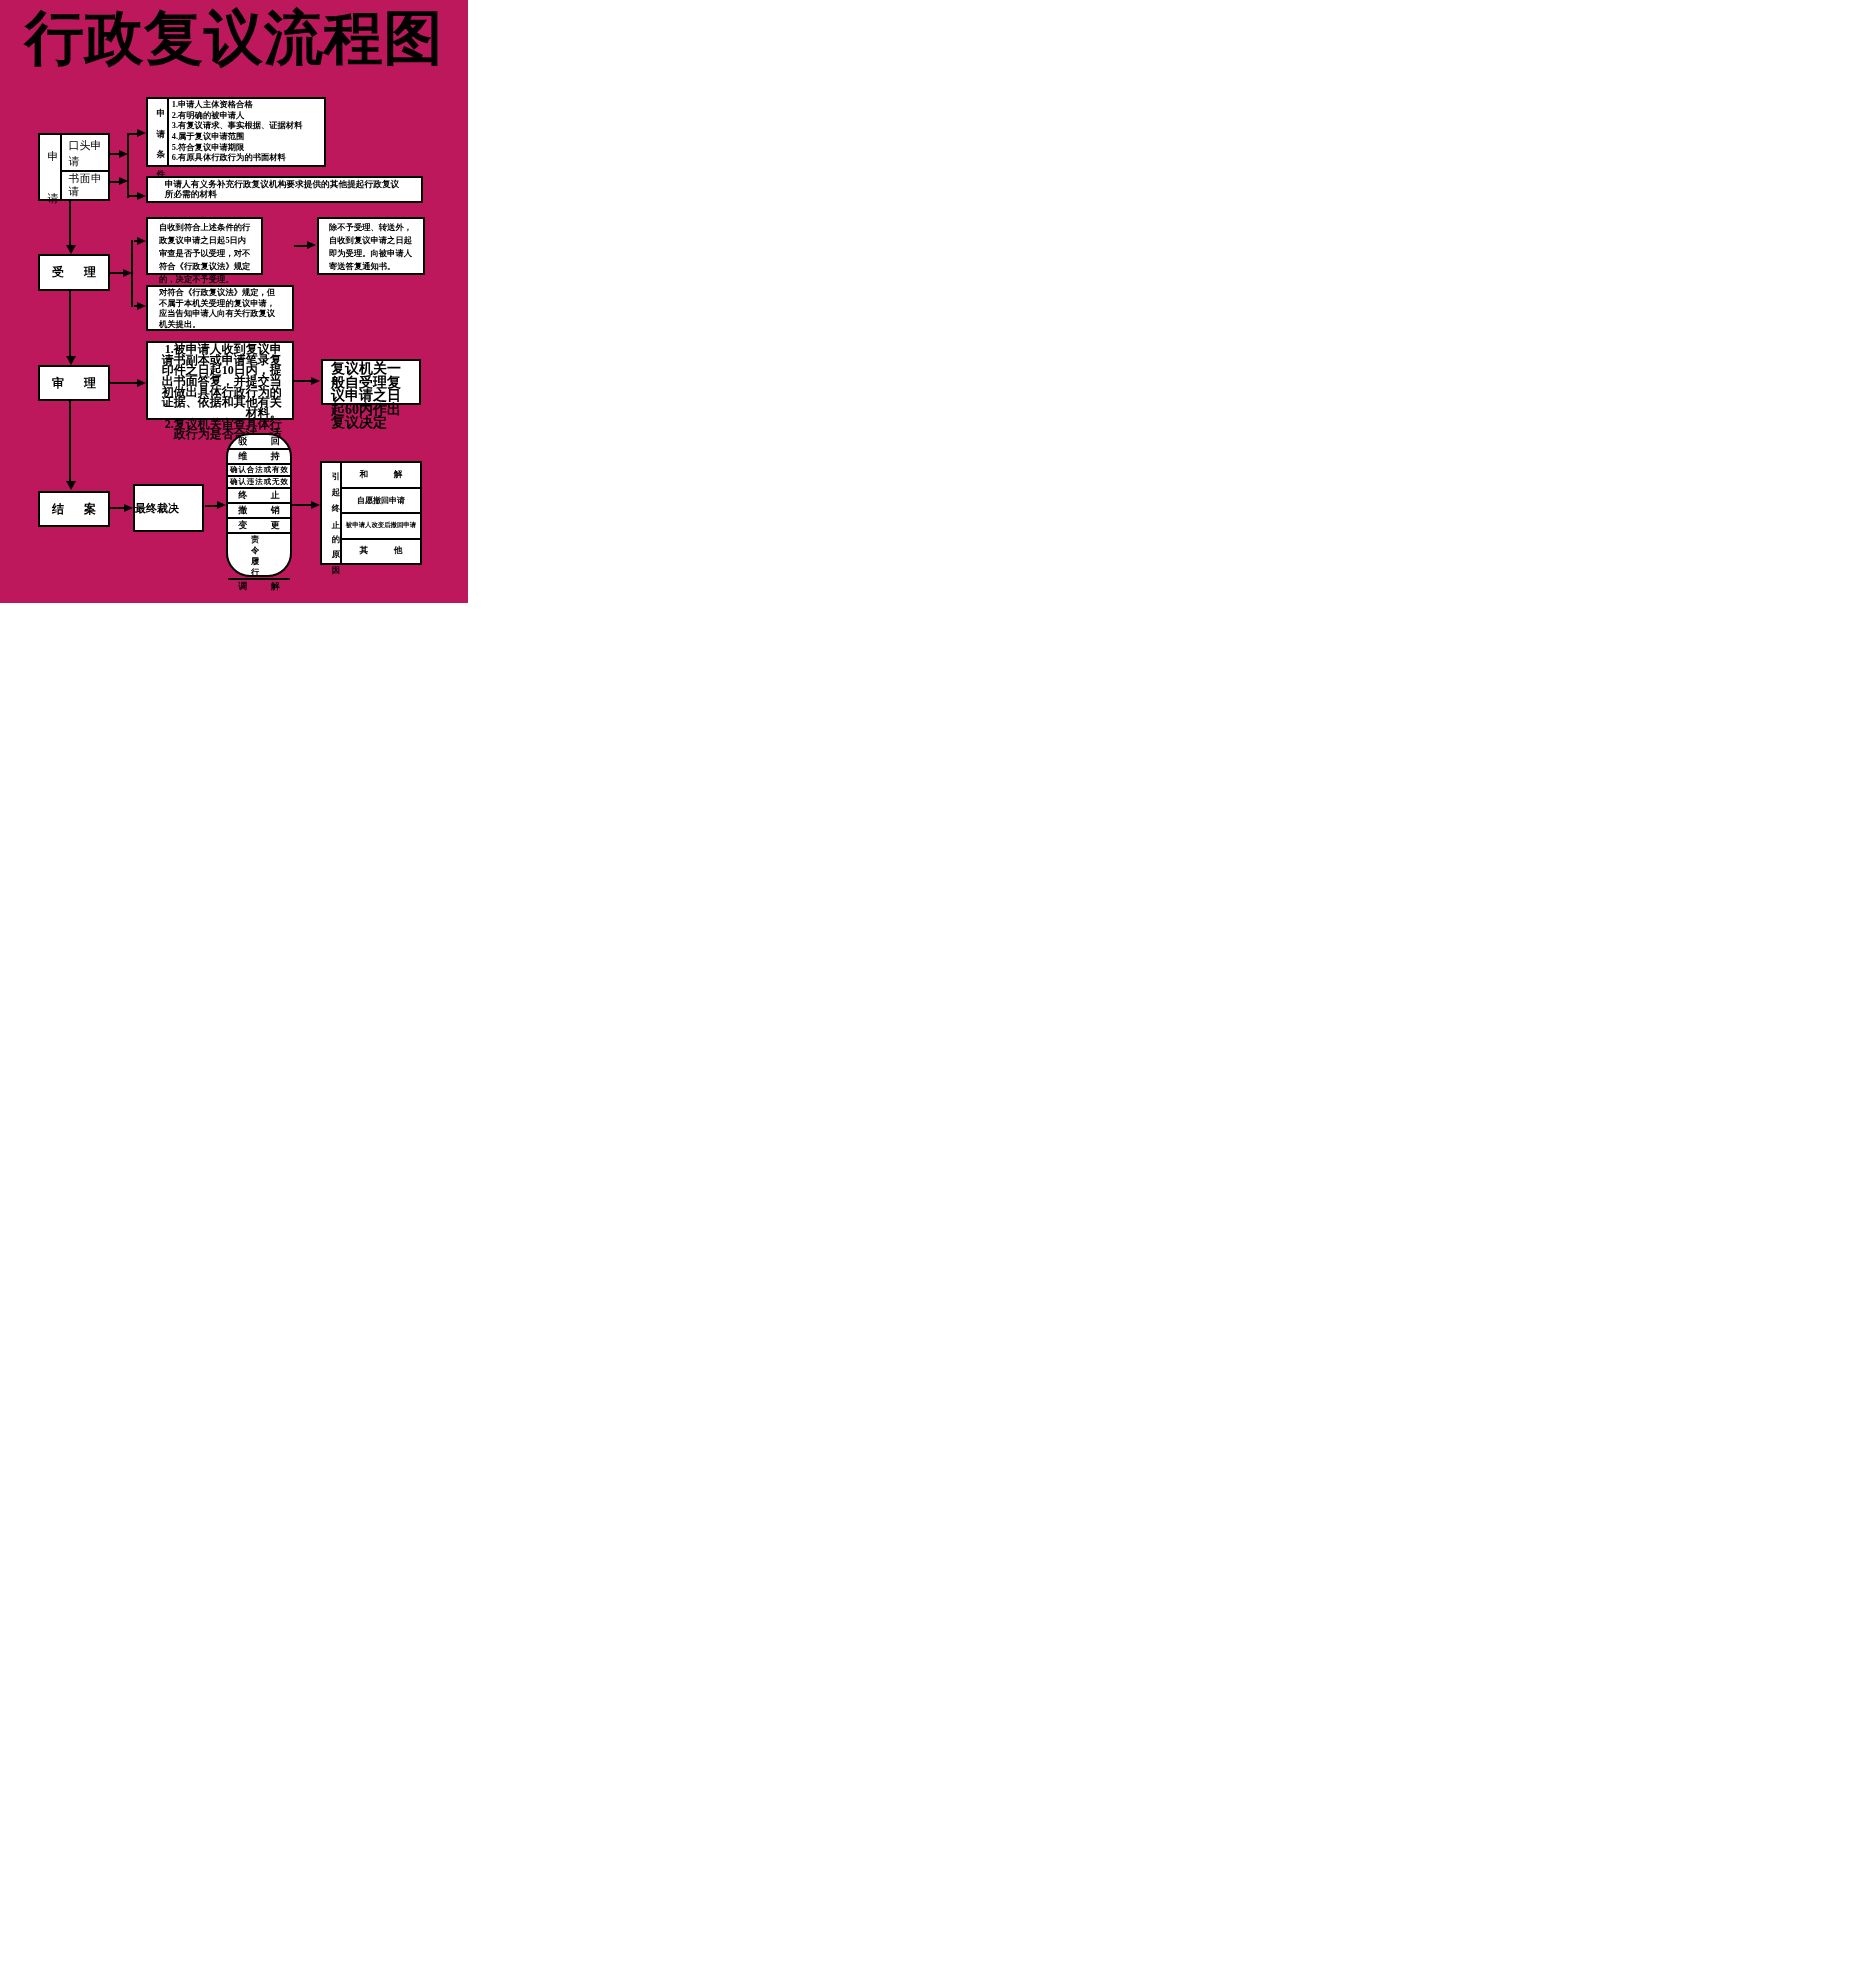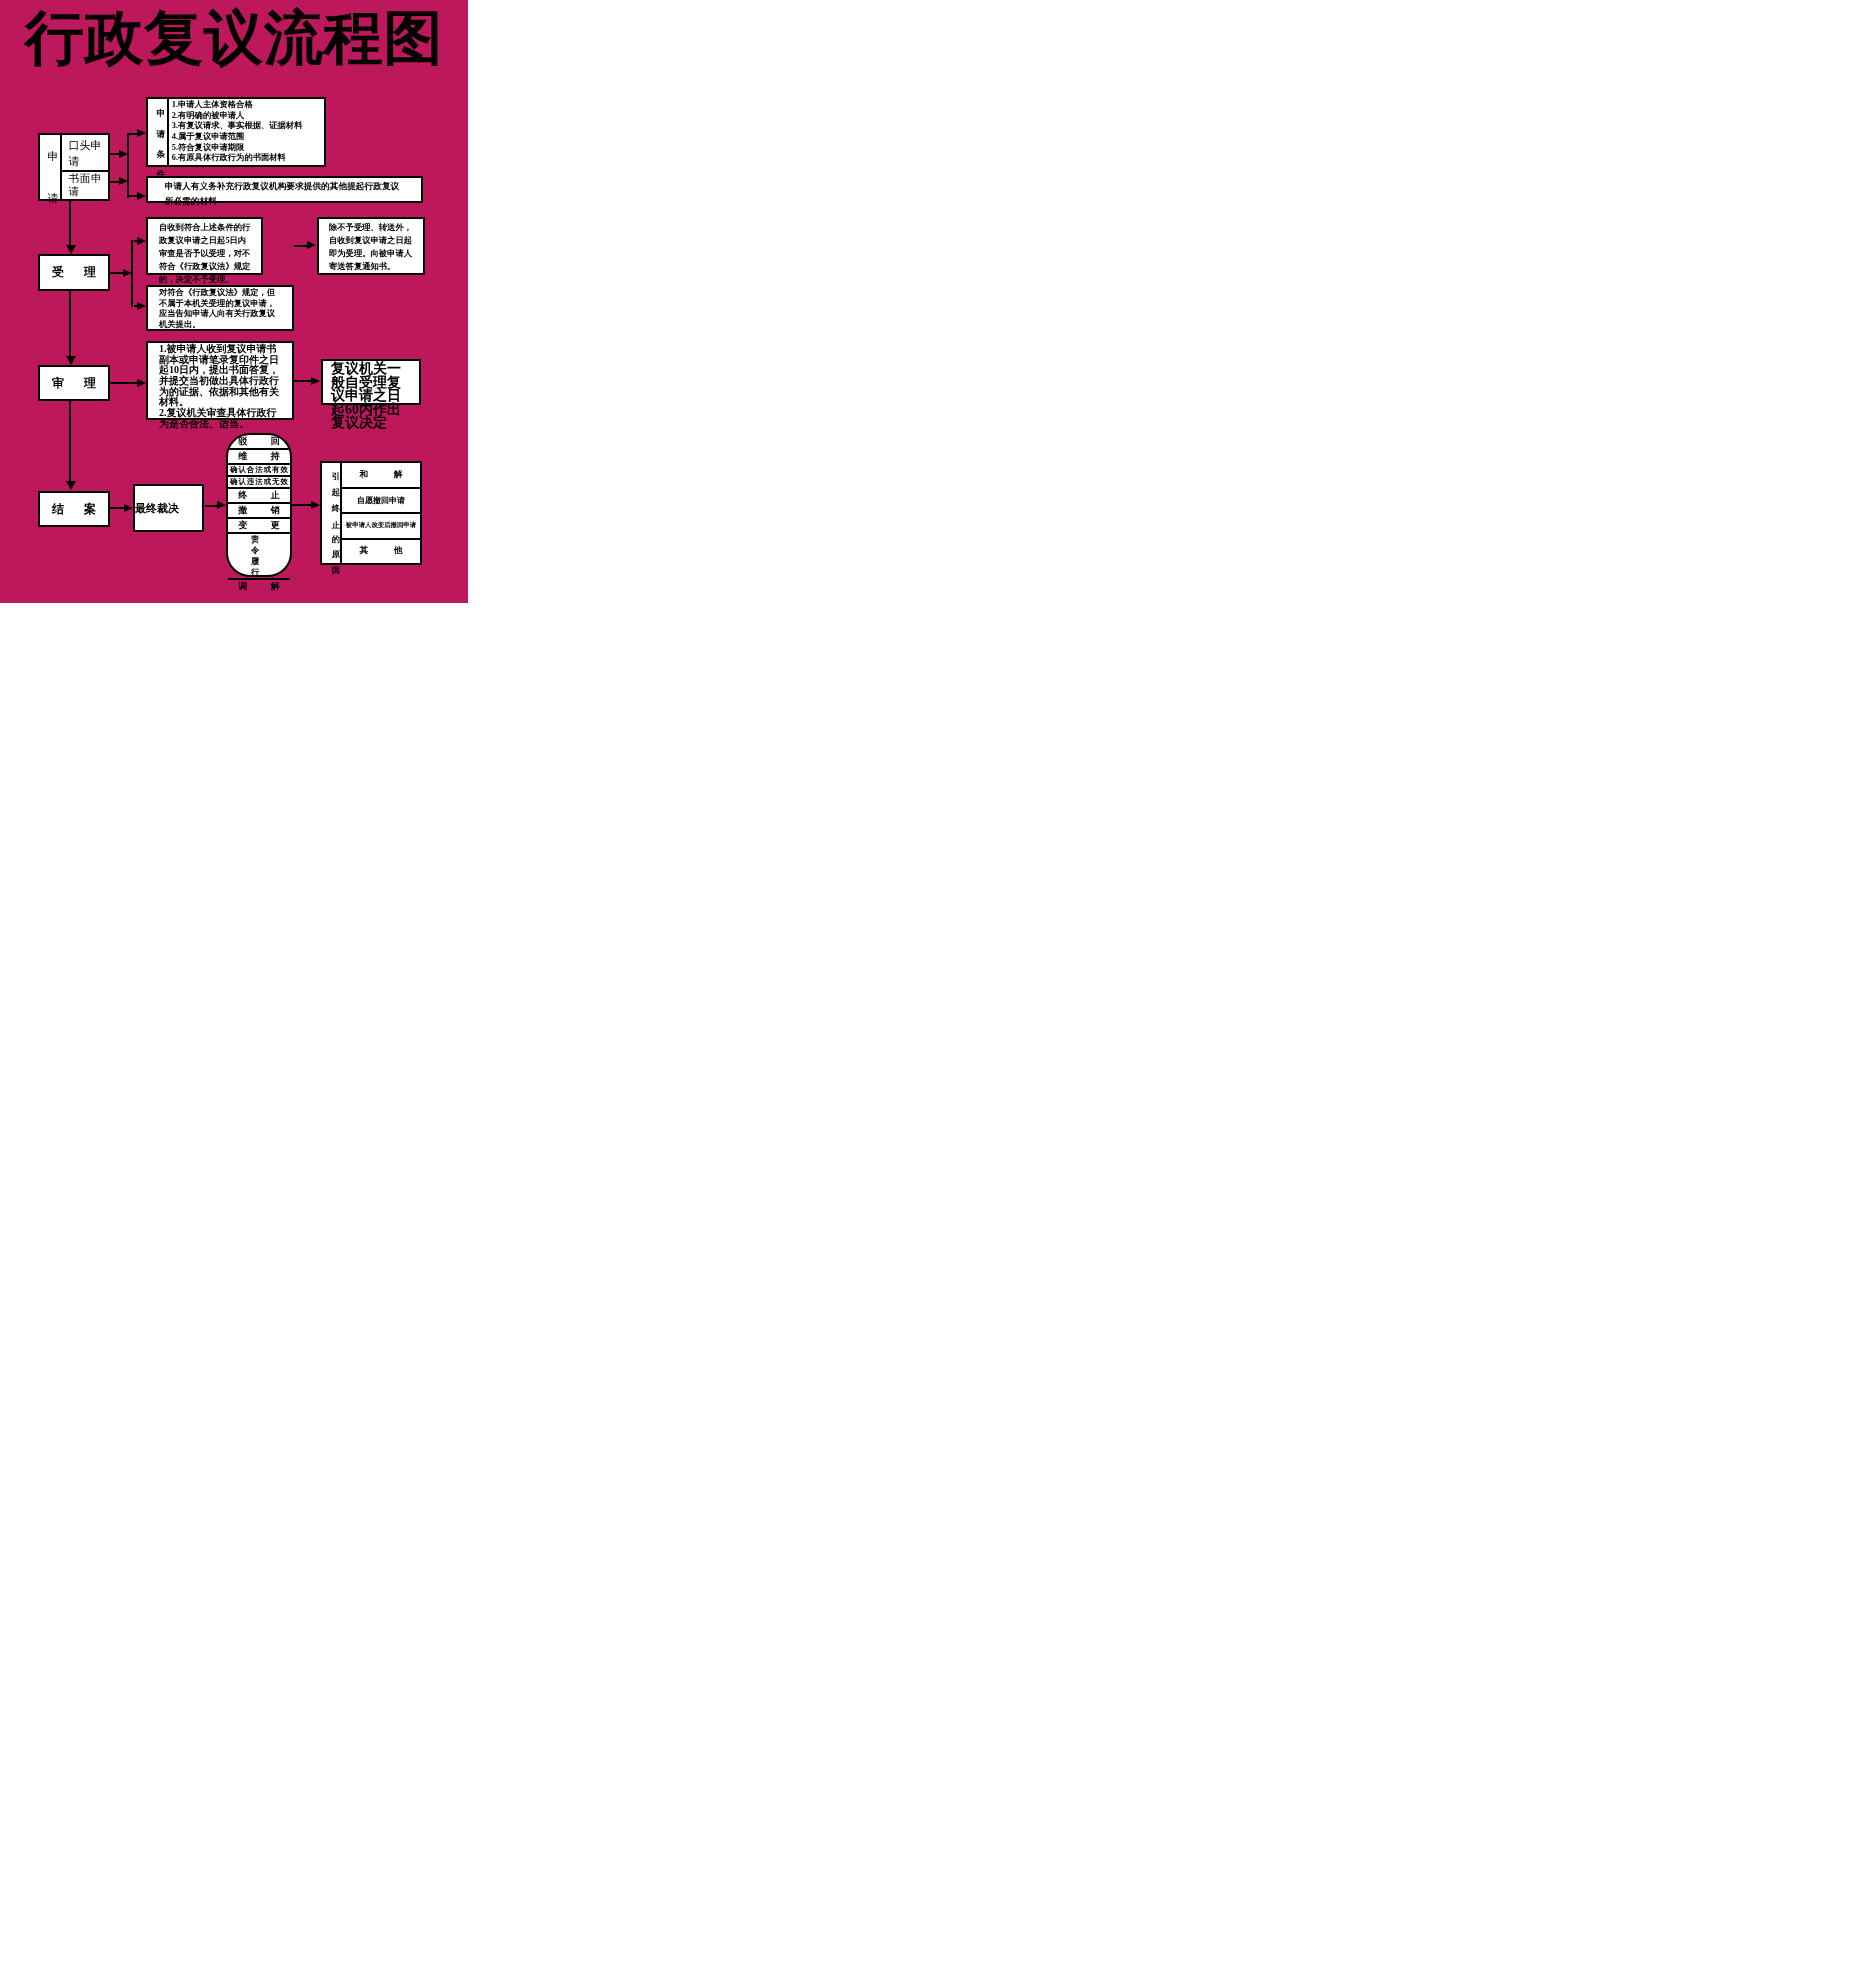--- a/index.html
+++ b/index.html
@@ -30,25 +30,25 @@
              padding:0.4px 6.4px 0 6.4px;box-sizing:border-box;}
 
   
   .cond{display:flex;}
   .cond-label{width:21.4px;border-right:2.4px solid #000;font-size:8.7px;
               box-sizing:border-box;padding:2.4px 0;}
   .cond-items{flex:1;padding:1.2px 1.6px 0 2.4px;}
   .cond-line{font-size:8.3px;line-height:10.6px;white-space:nowrap;}
 
   .note{font-weight:700;}
-  .wide-note{font-size:8.7px;line-height:15px;padding:0.8px 16px 0 16.7px;}
+  .wide-note{font-size:8.7px;line-height:10px;padding:0.8px 16px 0 16.7px;}
   .b1{font-size:8.3px;line-height:13px;padding:1.6px 10.3px 0 11px;}
   .b2{font-size:8.3px;line-height:10.7px;padding:0.8px 10.3px 0 11px;}
   .chu{font-size:8.3px;line-height:13px;padding:1.6px 9px 0 10px;}
-  .shen{font-size:10px;line-height:10.7px;padding:0.8px 10.3px 0 11px;}
+  .shen{font-size:12px;line-height:10.7px;padding:0.8px 10.3px 0 11px;text-align:right;}
   .fuyi{font-size:14px;line-height:13.5px;padding:1.2px 6.4px 0 8px;}
 
   .lbl2{font-size:12px;font-weight:700;padding:0 12px;display:block;}
   .vmid{display:flex;flex-direction:column;justify-content:center;}
   .final{font-size:11px;font-weight:700;}
 
   
   .outcomes{display:flex;flex-direction:column;border-radius:24px;}
   .ocell{flex:1;border-top:2.4px solid #000;display:flex;flex-direction:column;justify-content:center;font-weight:700;}
   .ocell:first-child{border-top:none;}

